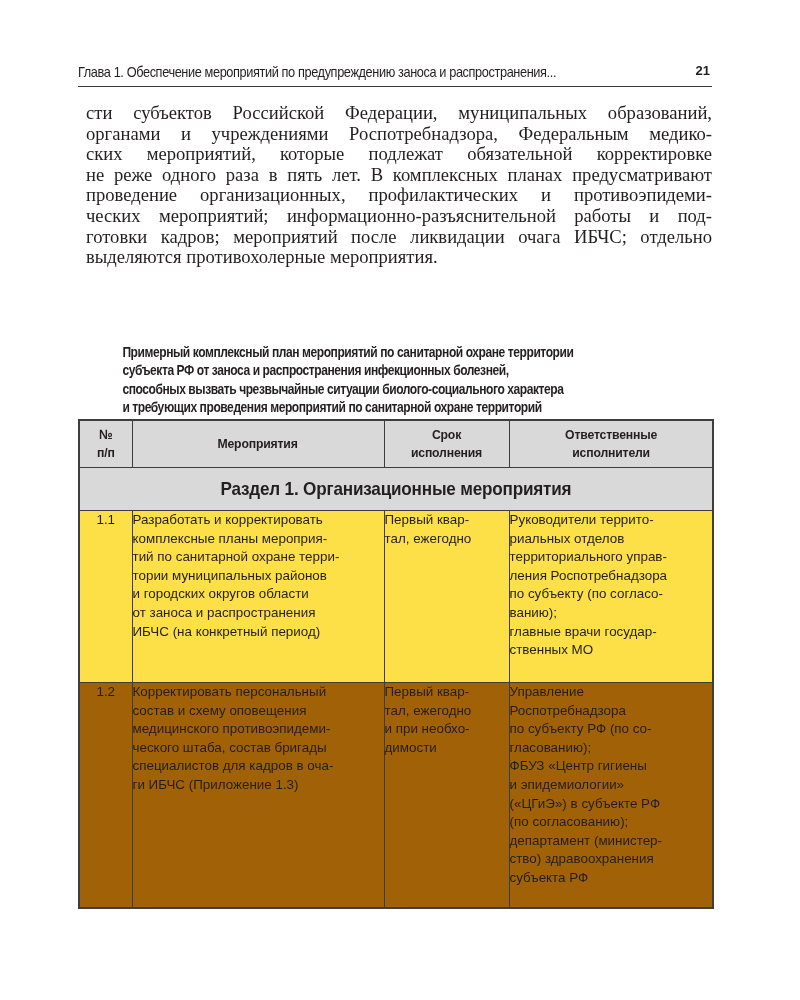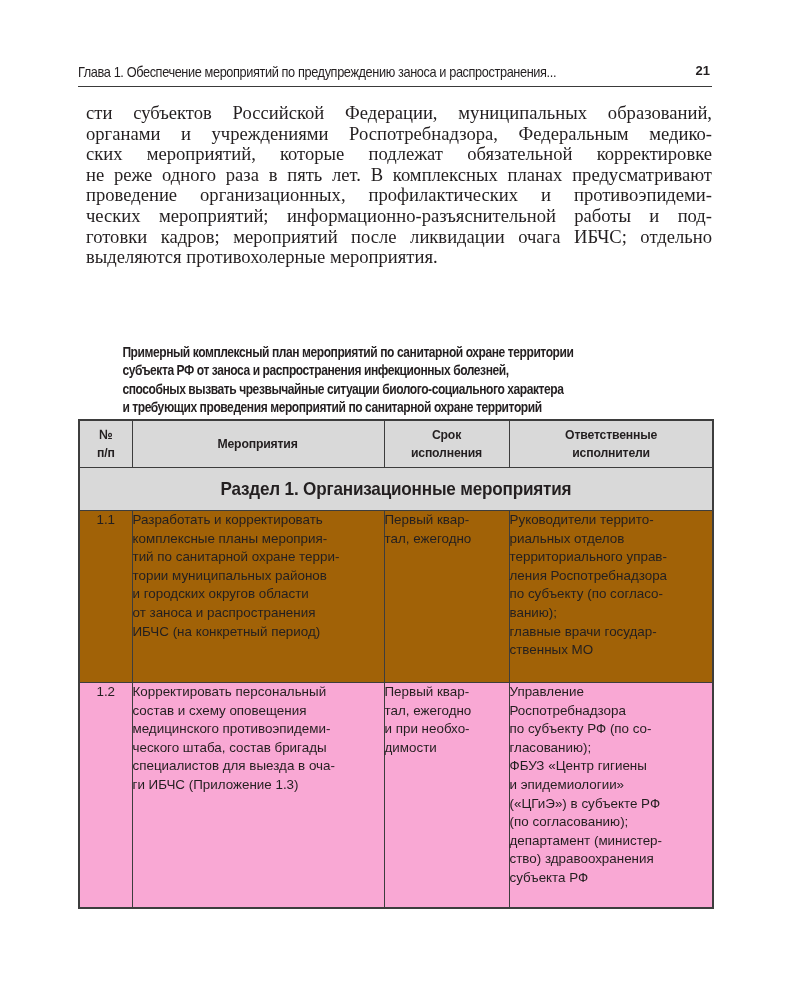--- a/index.html
+++ b/index.html
@@ -50,22 +50,22 @@
   }
   table.plan thead th {
     background: #d9d9d9; font-weight: bold; height: 46px; vertical-align: middle;
     text-align: center; line-height: 18px; font-size: 13.6px;
   }
   .th-inner { display: inline-block; transform: scaleX(0.9); letter-spacing: -0.2px; }
   tr.section td {
     background: #d9d9d9; height: 42px; vertical-align: middle; text-align: center;
     font-weight: bold; font-size: 19px;
   }
-  tr.row-a td { background: #a16207; height: 171px; }
-  tr.row-b td { background: #f9a8d4; height: 224px; }
+  tr.row-a td { background: #fde047; height: 171px; }
+  tr.row-b td { background: #a16207; height: 224px; }
   .cell { padding: 10px 8px 8px 10px; }
   .cell-num { text-align: center; padding: 10px 0 0 0; }
   .cell .ln { display: block; white-space: nowrap; }
 </style>
 </head>
 <body>
 
 <div class="running-head">
   <span class="rh-title">Глава 1. Обеспечение мероприятий по предупреждению заноса и распространения...</span>
   <span class="rh-page">21</span>
@@ -156,21 +156,21 @@
       </td>
     </tr>
 
     <tr class="row-b">
       <td class="cell-num">1.2</td>
       <td class="cell">
         <span class="ln">Корректировать персональный</span>
         <span class="ln">состав и схему оповещения</span>
         <span class="ln">медицинского противоэпидеми-</span>
         <span class="ln">ческого штаба, состав бригады</span>
-        <span class="ln">специалистов для выезда в оча-</span>
+        <span class="ln">специалистов для кадров в оча-</span>
         <span class="ln">ги ИБЧС (Приложение 1.3)</span>
       </td>
       <td class="cell">
         <span class="ln">Первый квар-</span>
         <span class="ln">тал, ежегодно</span>
         <span class="ln">и при необхо-</span>
         <span class="ln">димости</span>
       </td>
       <td class="cell">
         <span class="ln">Управление</span>

